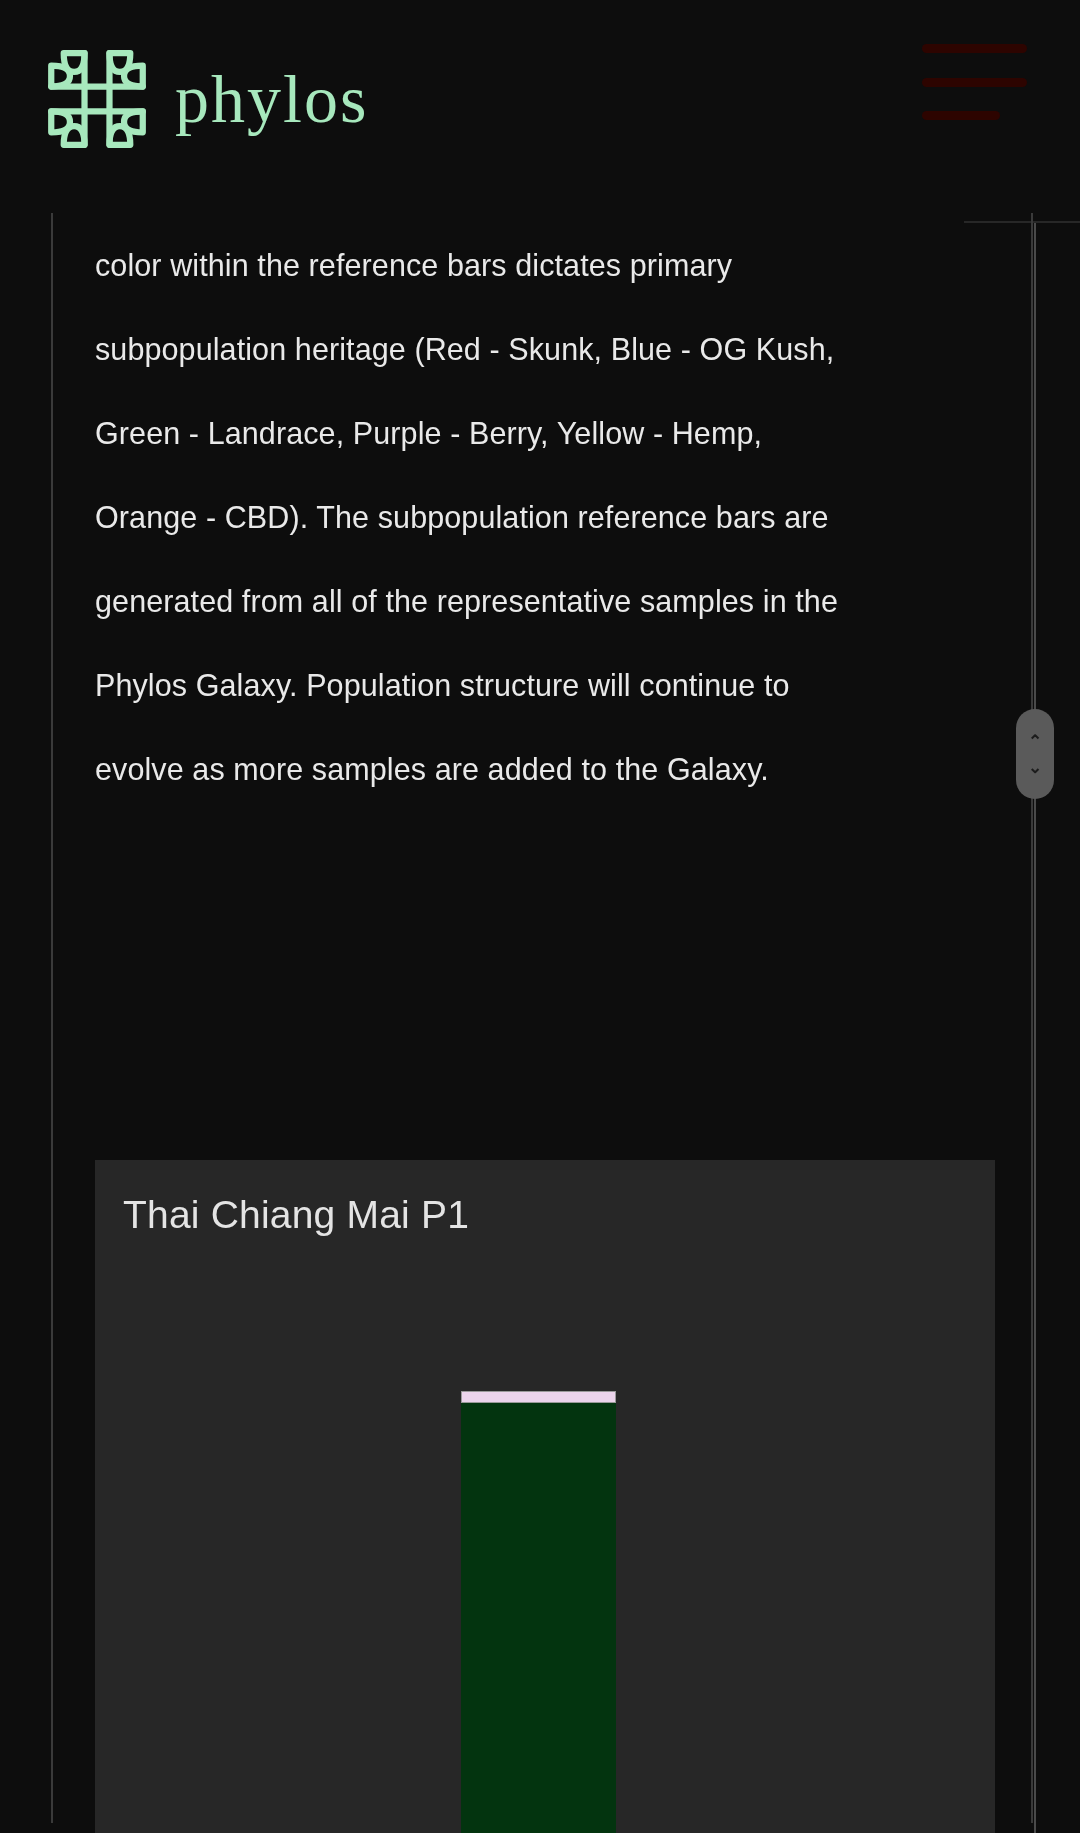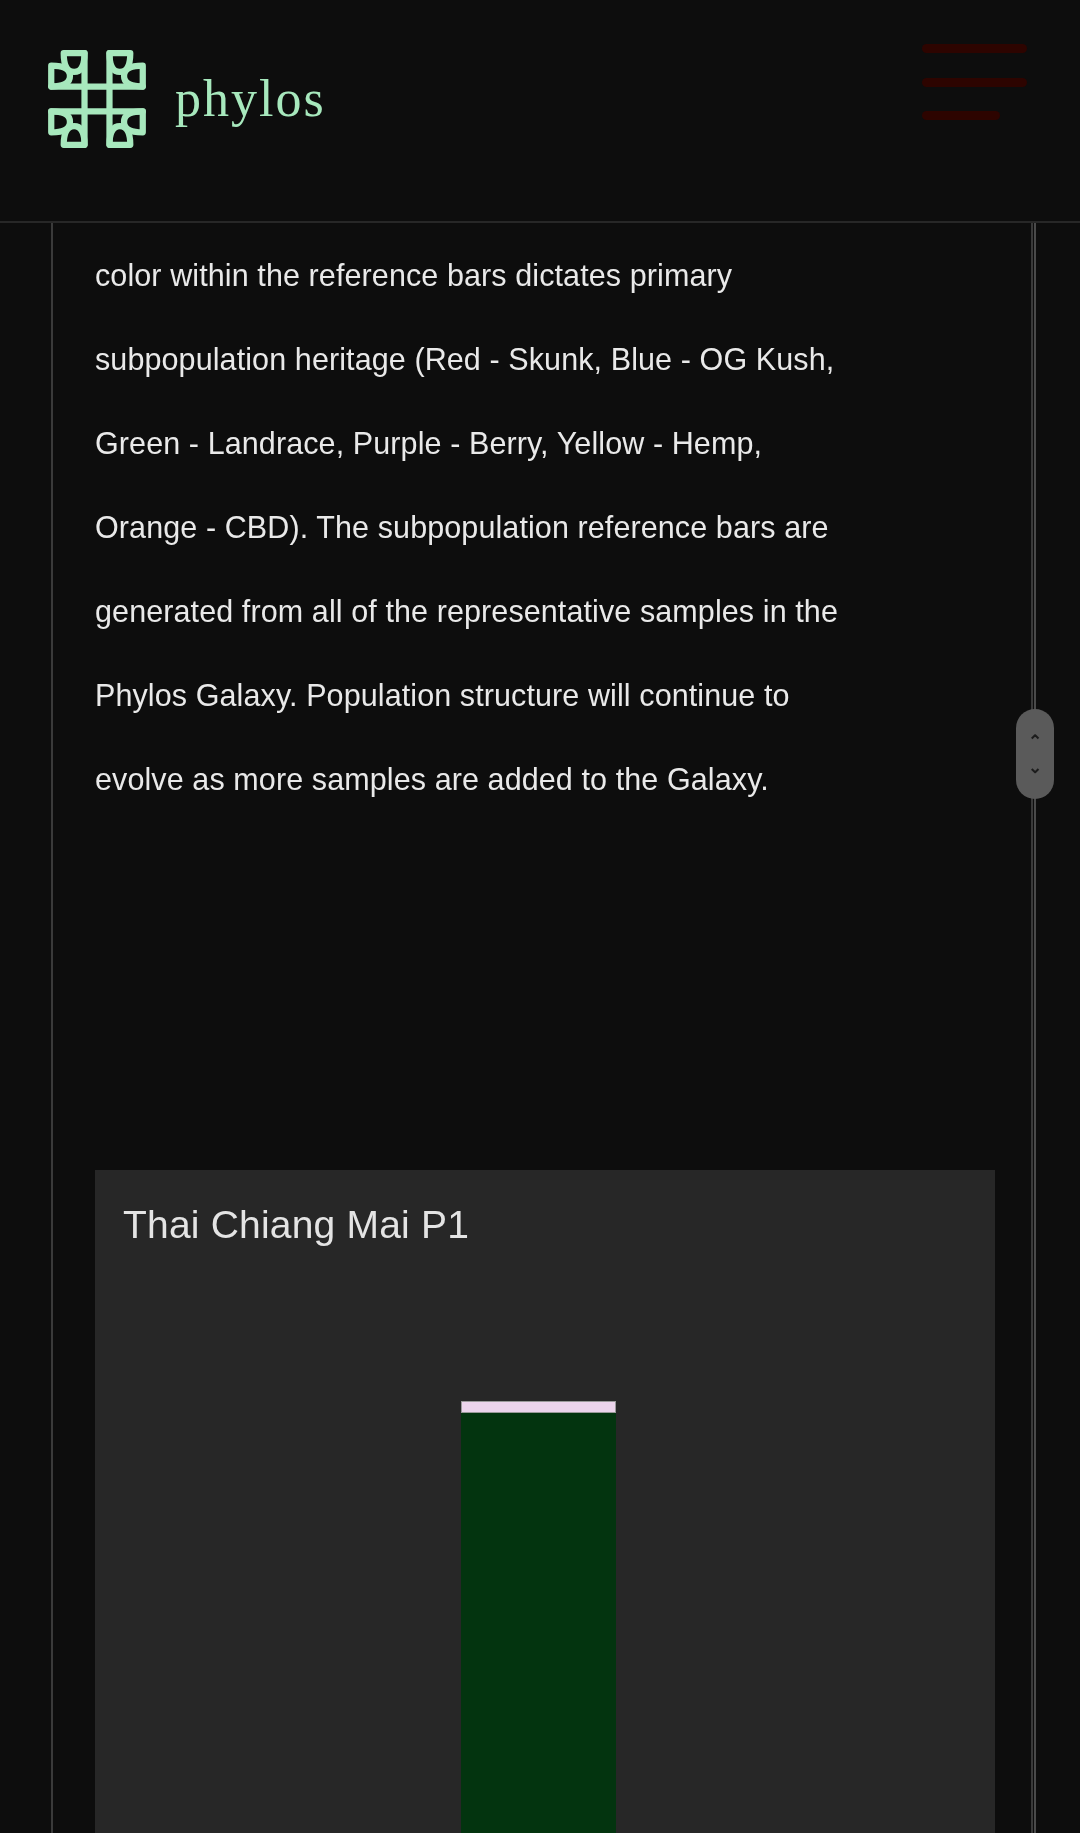--- a/index.html
+++ b/index.html
@@ -46,21 +46,21 @@
 
   .brand-mark {
     width: 104px;
     height: 104px;
     display: block;
   }
 
   .brand-word {
     color: #a7e8bd;
     font-family: "Liberation Serif", serif;
-    font-size: 52px;
+    font-size: 68px;
     line-height: 76px;
     letter-spacing: 2px;
     font-weight: 400;
     white-space: nowrap;
   }
 
   .menu-button {
     position: absolute;
     right: 53px;
     top: 40px;
@@ -75,21 +75,21 @@
     background: #2d0400;
   }
   .menu-bar.b1 { top: 4px;  width: 105px; }
   .menu-bar.b2 { top: 38px; width: 105px; }
   .menu-bar.b3 { top: 71px; width: 78px; }
 
   
   .body-area {
     position: absolute;
     left: 0;
-    top: 223px;
+    top: 213px;
     width: 964px;
     height: 1610px;
     background: #0d0d0d;
   }
 
   .rail {
     position: absolute;
     top: 0;
     width: 2px;
     height: 1610px;

